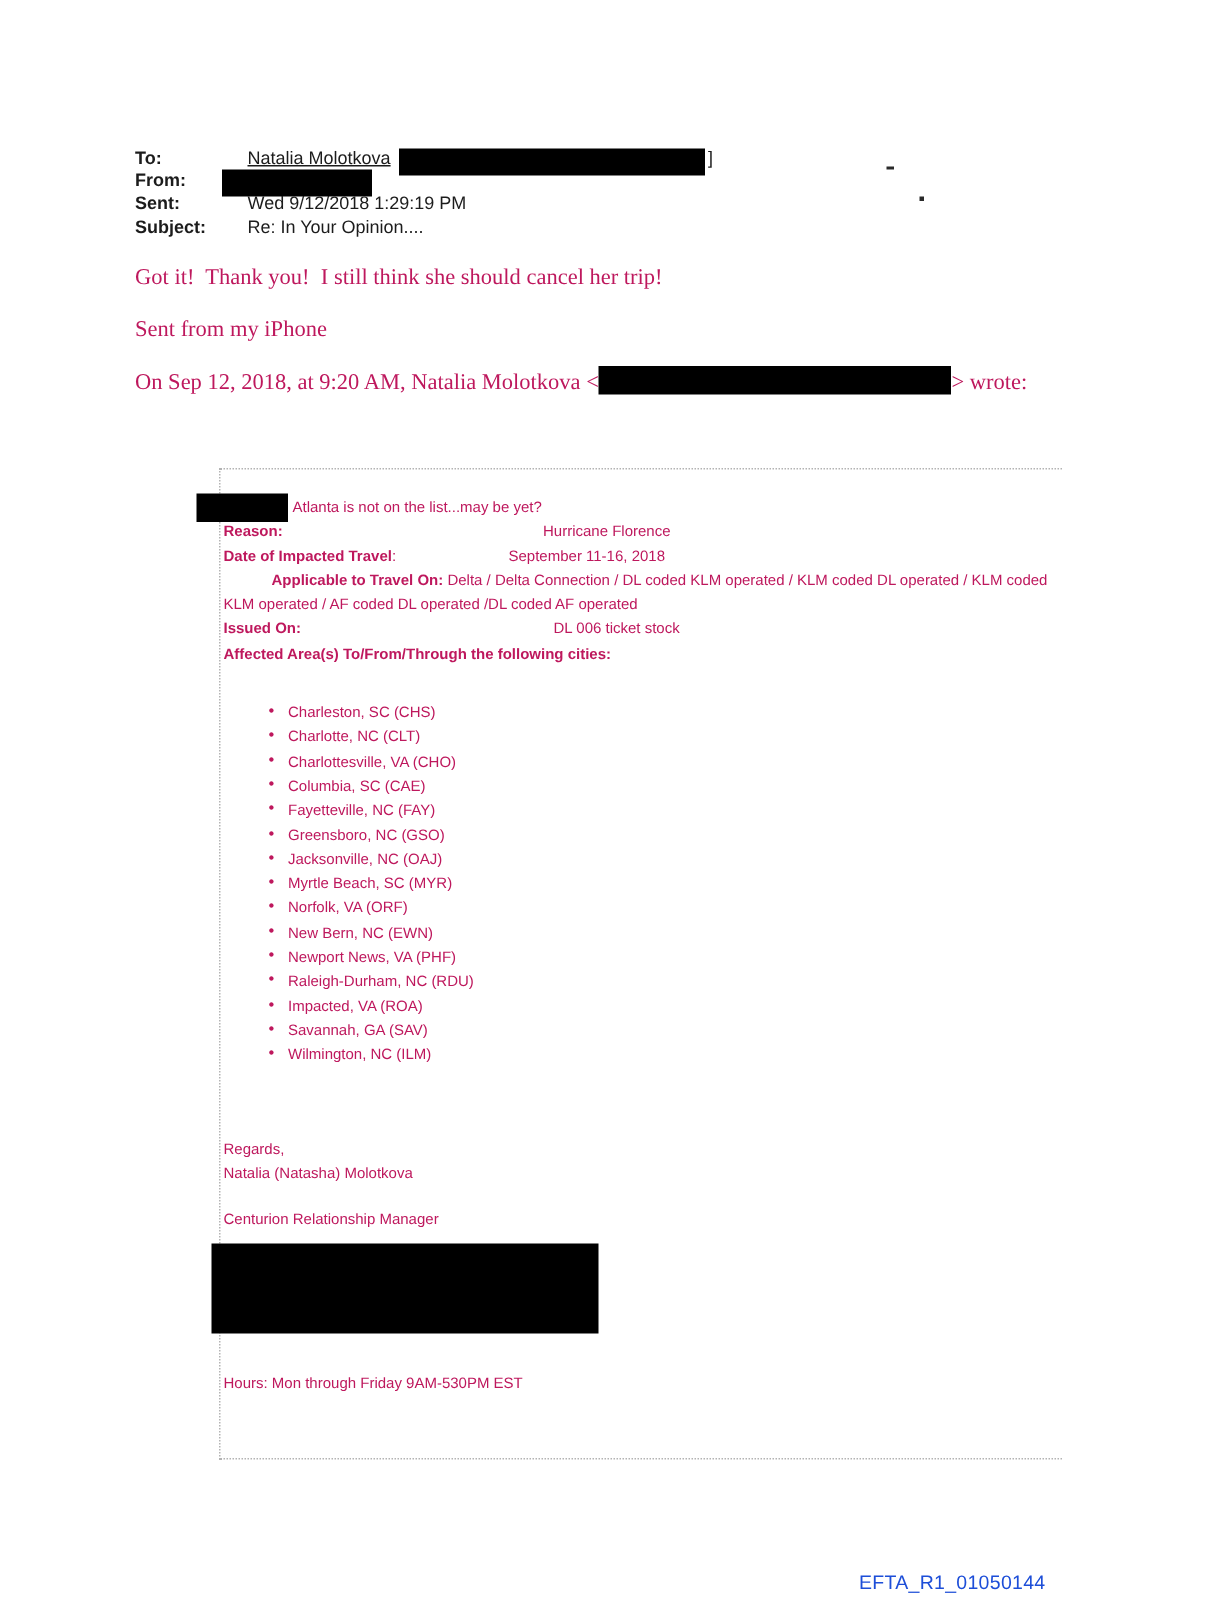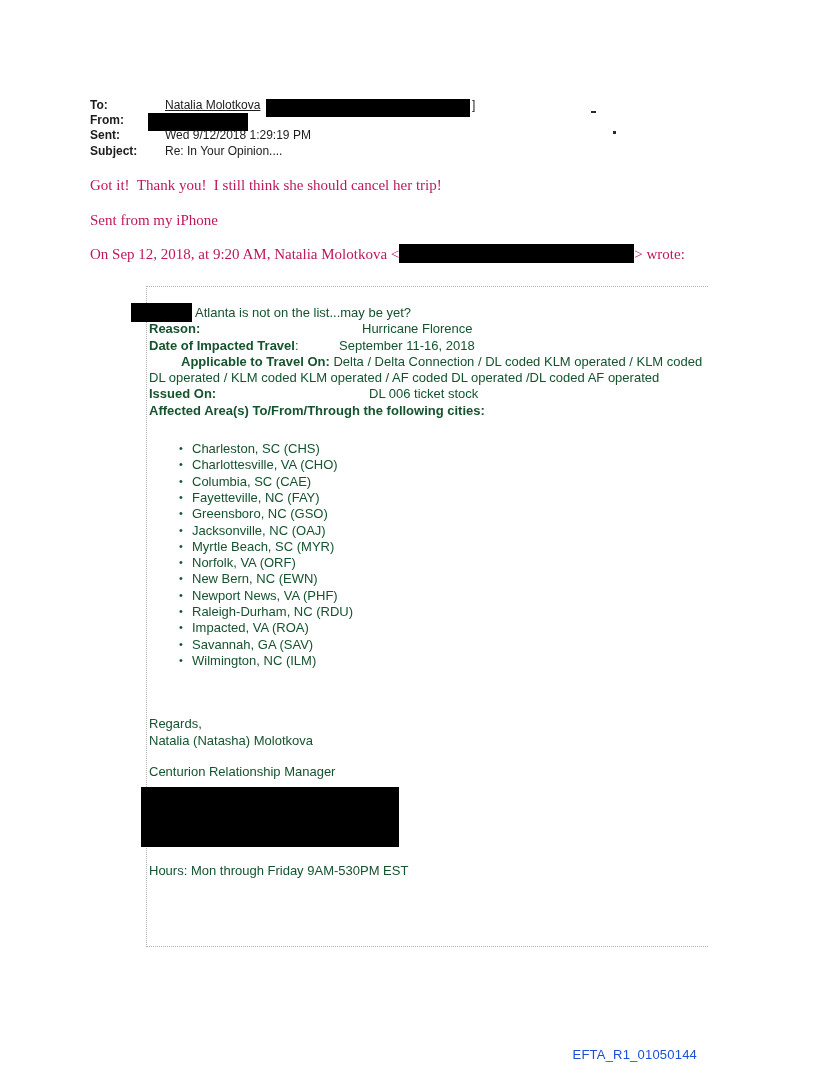--- a/index.html
+++ b/index.html
@@ -64,28 +64,28 @@
     background: #000;
     width: 235px;
     height: 19px;
     vertical-align: -4px;
   }
 
   
   .advisory-box {
     position: absolute;
     left: 146px;
-    top: 286px;
+    top: 312px;
     width: 574px;
     height: 661px;
     border: 1px dotted #b3b3b3;
     padding: 18px 6px 0 2px;
-    font-size: 13px;
+    font-size: 10px;
     line-height: 16.3px;
-    color: #14532d;
+    color: #be185d;
   }
   .intro-line { position: relative; height: 16.3px; }
   .intro-bar {
     position: absolute;
     left: -18px;
     top: -2px;
     width: 61px;
     height: 19px;
   }
   .intro-text { margin-left: 46px; white-space: nowrap; }
@@ -118,21 +118,21 @@
   .sig-block { margin-top: 48px; }
   .sig-line { height: 16.3px; white-space: nowrap; }
   .sig-title { margin-top: 15px; height: 16.3px; white-space: nowrap; }
   .sig-redaction {
     margin-top: 7px;
     margin-left: -8px;
     width: 258px;
     height: 60px;
     background: #000;
   }
-  .hours-line { margin-top: 16px; height: 16.3px; white-space: nowrap; }
+  .hours-line { margin-top: 26px; height: 16.3px; white-space: nowrap; }
 
   
   .bates {
     position: absolute;
     right: 11px;
     top: 1047px;
     font-size: 13px;
     color: #1d4ed8;
     letter-spacing: 0.2px;
   }
@@ -186,20 +186,21 @@
     </div>
 
     <div class="field-row">
       <b>Issued On:</b><span class="fr-val val-issued">DL 006 ticket stock</span>
     </div>
 
     <div class="affected-heading">Affected Area(s) To/From/Through the following cities:</div>
 
     <ul class="city-list">
       <li><span>Charleston, SC (CHS)</span></li>
+      <li><span>Charlotte, NC (CLT)</span></li>
       <li><span>Charlottesville, VA (CHO)</span></li>
       <li><span>Columbia, SC (CAE)</span></li>
       <li><span>Fayetteville, NC (FAY)</span></li>
       <li><span>Greensboro, NC (GSO)</span></li>
       <li><span>Jacksonville, NC (OAJ)</span></li>
       <li><span>Myrtle Beach, SC (MYR)</span></li>
       <li><span>Norfolk, VA (ORF)</span></li>
       <li><span>New Bern, NC (EWN)</span></li>
       <li><span>Newport News, VA (PHF)</span></li>
       <li><span>Raleigh-Durham, NC (RDU)</span></li>

